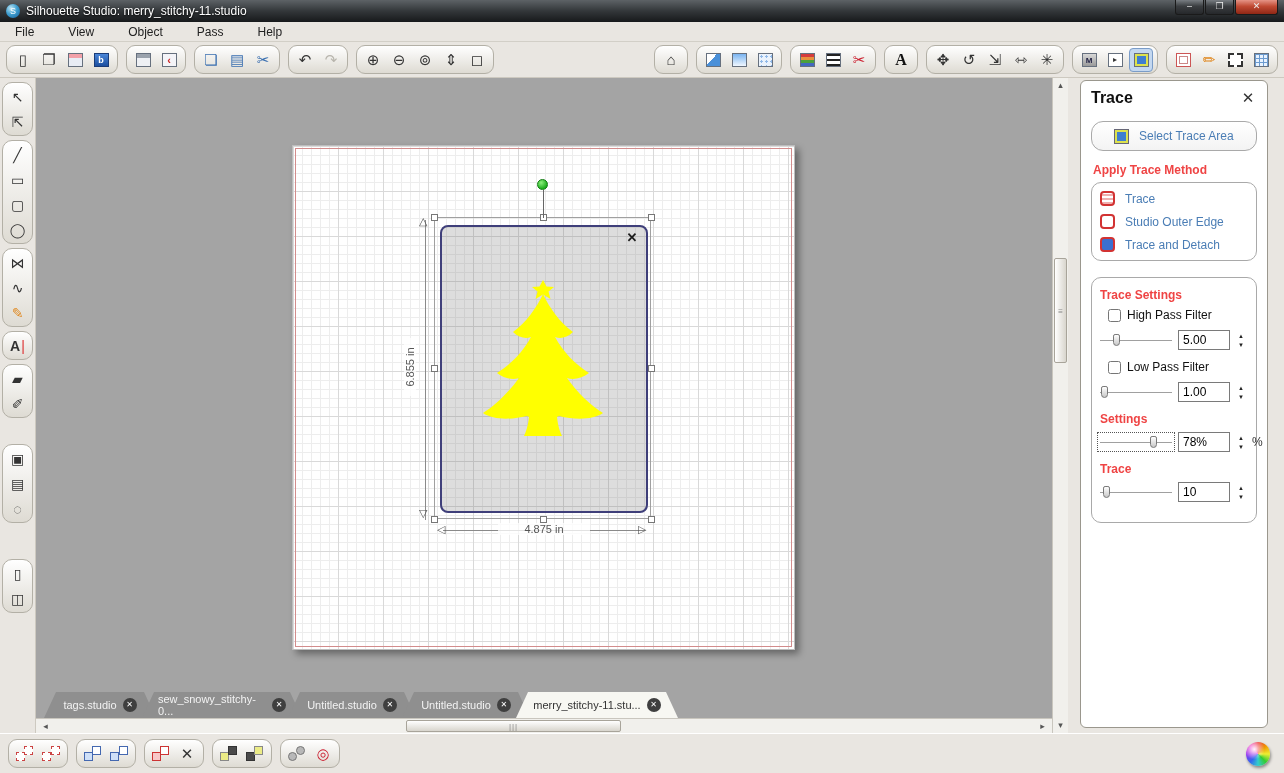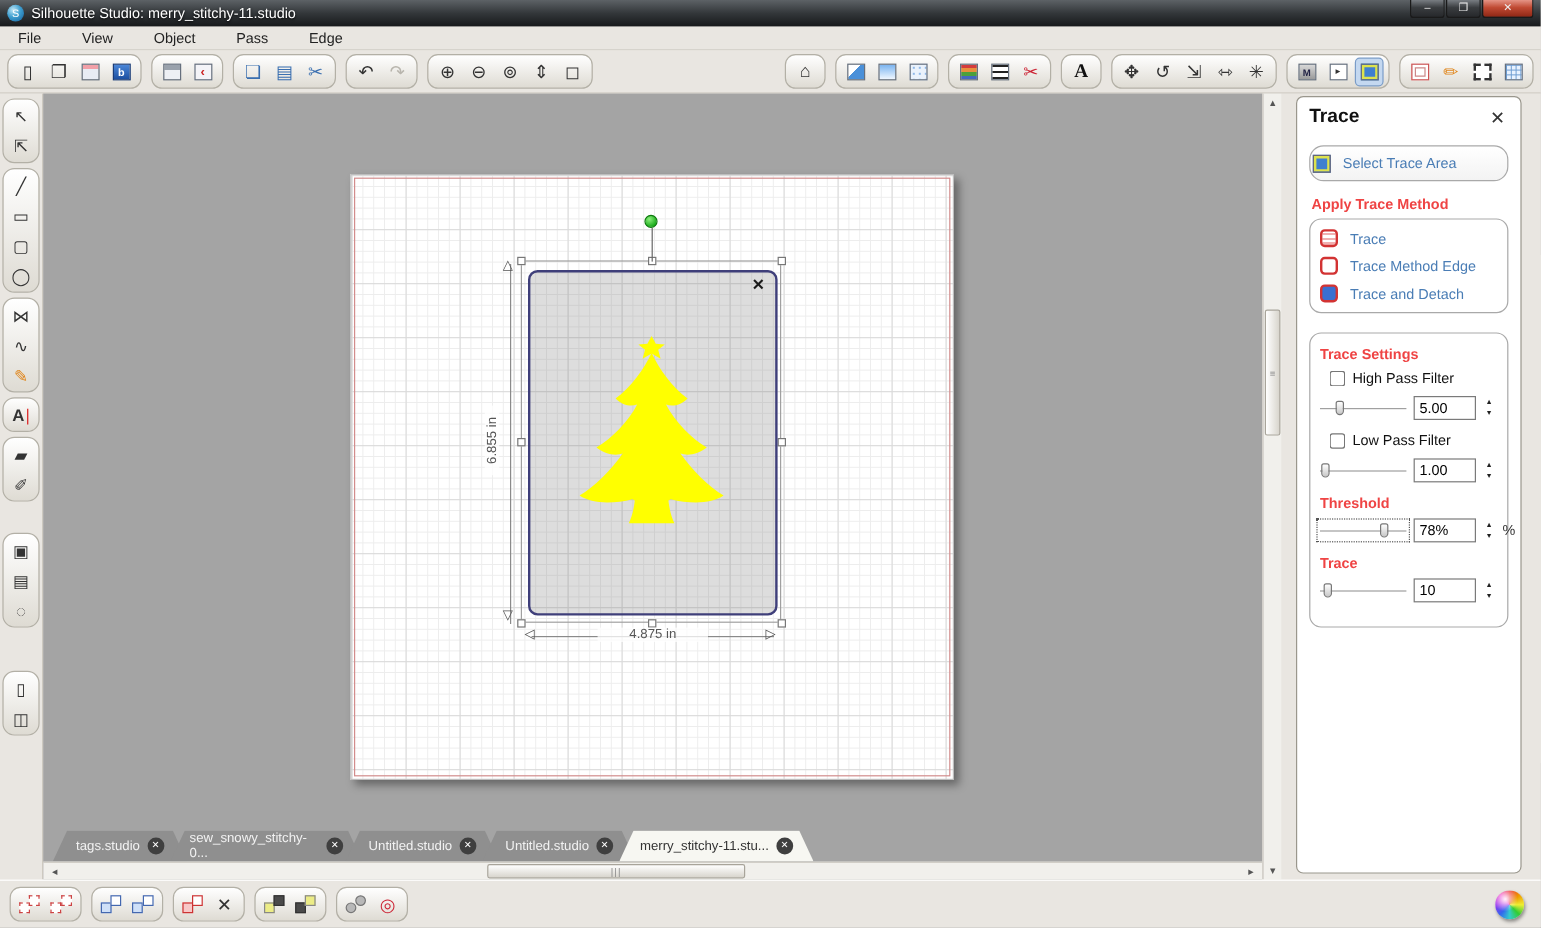--- a/index.html
+++ b/index.html
@@ -117,21 +117,21 @@
   .vscroll { width:16px; background:#f1f0ec; border-left:1px solid #c9c6be; position:relative; }
   .vs-arrow { position:absolute; left:0; width:15px; height:15px; font-size:9px; line-height:15px; text-align:center; color:#555; }
   .vs-thumb { position:absolute; left:1px; top:180px; width:13px; height:105px; background:linear-gradient(90deg,#ffffff,#d8d5cd); border:1px solid #a8a49a; border-radius:2px; color:#888; font-size:8px; text-align:center; line-height:105px; }
 
   
   .right-area { flex:1; background:#e9e6e1; position:relative; }
   .panel { position:absolute; left:12px; top:2px; width:188px; height:648px; background:#fff; border:1px solid #9a978d; border-radius:6px; padding:8px 10px; }
   .panel-head { display:flex; justify-content:space-between; align-items:center; margin-bottom:14px; }
   .panel-title { font-size:16px; font-weight:bold; color:#111; }
   .panel-close { font-size:15px; color:#333; width:18px; text-align:center; }
-  .sel-area-btn { display:flex; align-items:center; gap:10px; border:1px solid #a9a9a9; border-radius:12px; height:30px; padding:0 2px; background:linear-gradient(#fff,#f3f3f3); }
+  .sel-area-btn { display:flex; align-items:center; gap:10px; border:1px solid #a9a9a9; border-radius:12px; height:30px; padding:0 22px; background:linear-gradient(#fff,#f3f3f3); }
   .blue-label { color:#4a7db5; font-size:12px; }
   .gray-label { color:#ef4444; font-size:12px; font-weight:bold; }
   .section-label { margin:12px 2px 5px; }
   .mi-tracearea { width:15px; height:15px; background:#3f7fd0; box-shadow:inset 0 0 0 2px #dde24e; border:1px solid #667; }
   .methods { border:1px solid #a9a9a9; border-radius:10px; padding:4px 8px; background:#fff; }
   .method-row { display:flex; align-items:center; gap:10px; padding:4px 0; }
   .mi-m { width:15px; height:15px; border:2px solid #d23333; border-radius:4px; }
   .mi-m.fill-hatch { background:repeating-linear-gradient(0deg,#f0b0b0 0 2px,#fff 2px 4px); }
   .mi-m.fill-blue { background:#3a6fd0; }
   .settings-box { margin-top:16px; border:1px solid #a9a9a9; border-radius:10px; padding:10px 8px; }
@@ -165,21 +165,21 @@
     <span class="winbtn">❐</span>
     <span class="winbtn close">✕</span>
   </div>
 </div>
 
 <div class="menubar">
   <span class="menu-item">File</span>
   <span class="menu-item">View</span>
   <span class="menu-item">Object</span>
   <span class="menu-item">Pass</span>
-  <span class="menu-item">Edge</span>
+  <span class="menu-item">Help</span>
 </div>
 
 <div class="toolbar">
   <div class="tb-left">
     <div class="tg">
       <span class="tbtn">▯</span>
       <span class="tbtn">❐</span>
       <span class="tbtn">
           <span class="mi mi-save"></span>
         </span>
@@ -401,21 +401,21 @@
 
       <div class="gray-label section-label">Apply Trace Method</div>
 
       <div class="methods">
         <div class="method-row">
           <span class="mi-m fill-hatch"></span>
           <span class="blue-label">Trace</span>
         </div>
         <div class="method-row">
           <span class="mi-m"></span>
-          <span class="blue-label">Trace Method Edge</span>
+          <span class="blue-label">Studio Outer Edge</span>
         </div>
         <div class="method-row">
           <span class="mi-m fill-blue"></span>
           <span class="blue-label">Trace and Detach</span>
         </div>
       </div>
 
       <div class="settings-box">
         <div class="gray-label">Trace Settings</div>
 
@@ -442,21 +442,21 @@
           <div class="slider">
               <div class="thumb" style="left:1px"></div>
             </div>
           <input class="valbox" value="1.00" style="">
           <div class="spin">
             <span>▲</span>
             <span>▼</span>
           </div>
         </div>
 
-        <div class="gray-label" style="margin:10px 0 6px">Threshold</div>
+        <div class="gray-label" style="margin:10px 0 6px">Settings</div>
         <div class="slider-row">
           <div class="slider focus">
               <div class="thumb" style="left:50px"></div>
             </div>
           <input class="valbox" value="78%" style="">
           <div class="spin">
             <span>▲</span>
             <span>▼</span>
           </div>
           <span class="unit">%</span>

